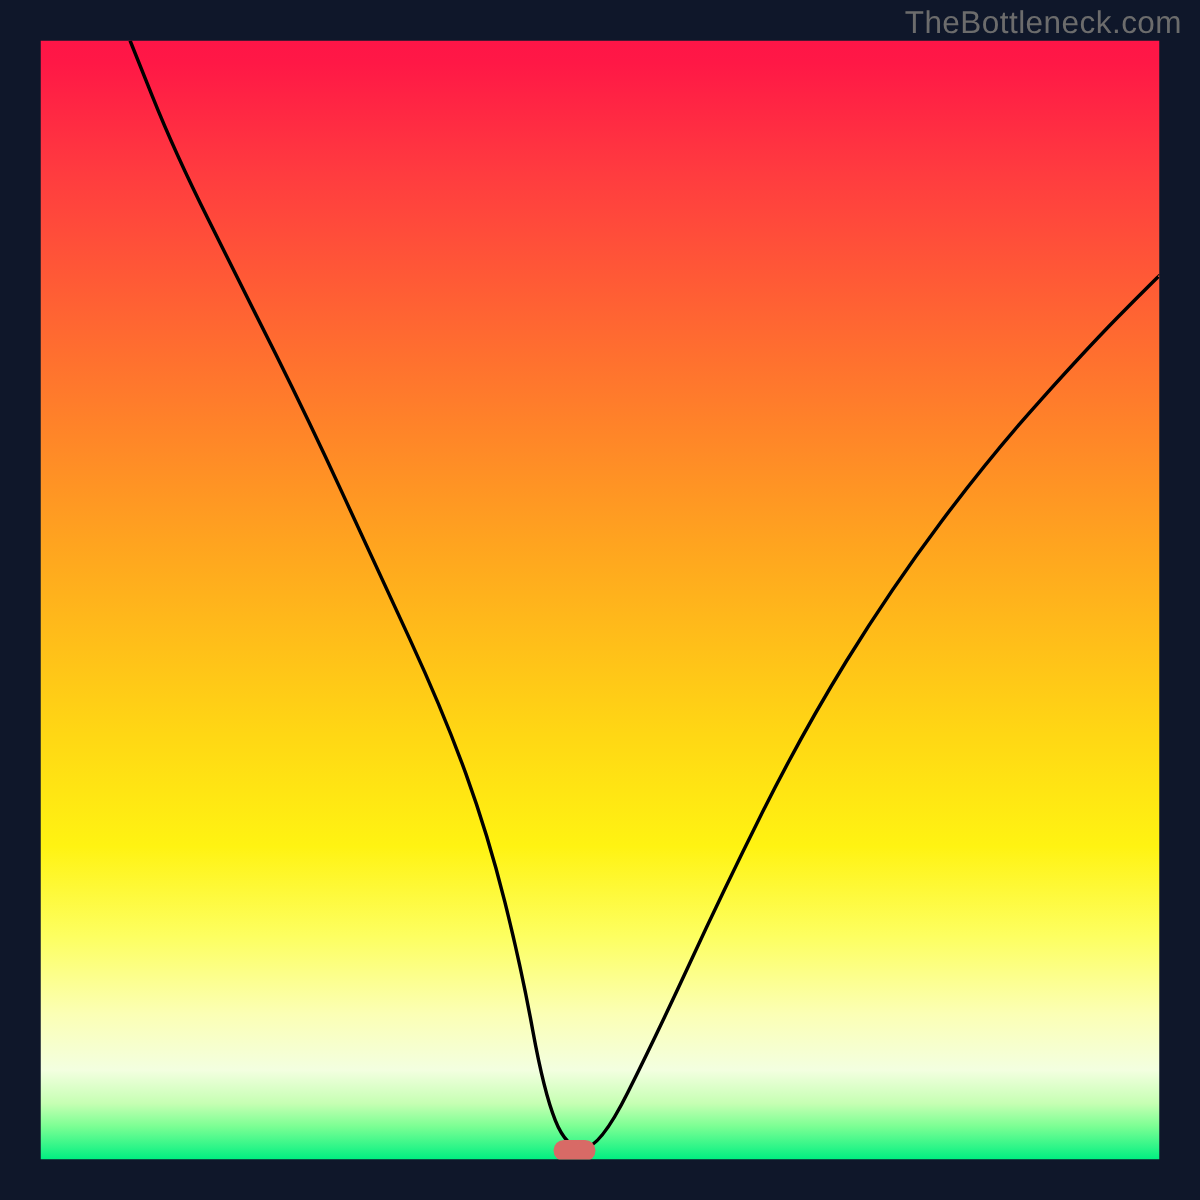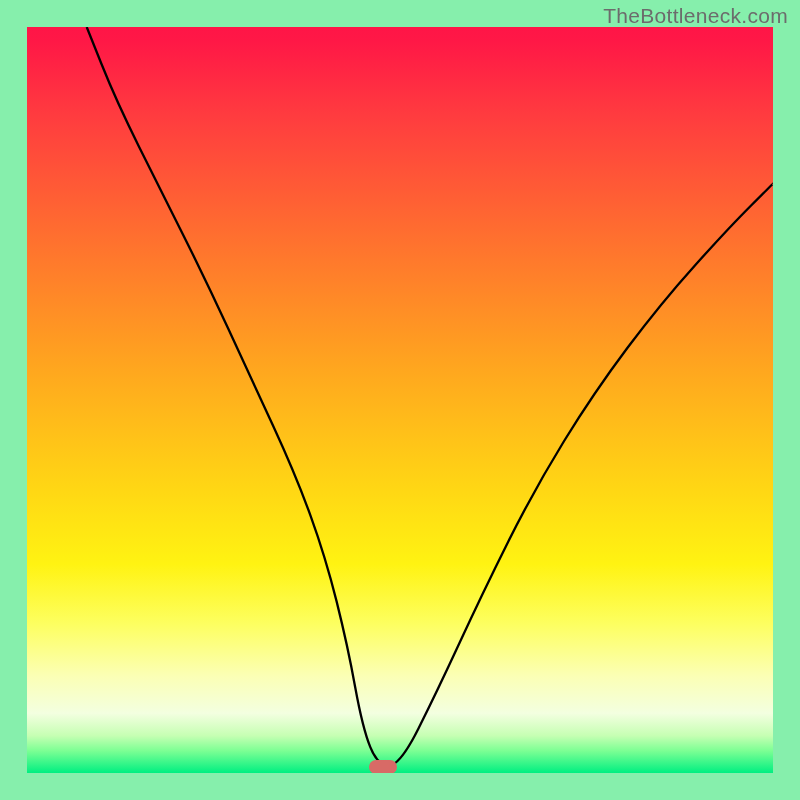--- a/index.html
+++ b/index.html
@@ -8,21 +8,21 @@
     width: 800px;
     height: 800px;
     background: #000;
     overflow: hidden;
     font-family: Arial, Helvetica, sans-serif;
   }
   .stage {
     position: relative;
     width: 800px;
     height: 800px;
-    background: #86efac;
+    background: #0f172a;
   }
   .watermark {
     position: absolute;
     top: 4px;
     right: 12px;
     color: #6c6c6c;
     font-size: 21px;
     font-weight: 500;
     letter-spacing: 0.3px;
     z-index: 5;

